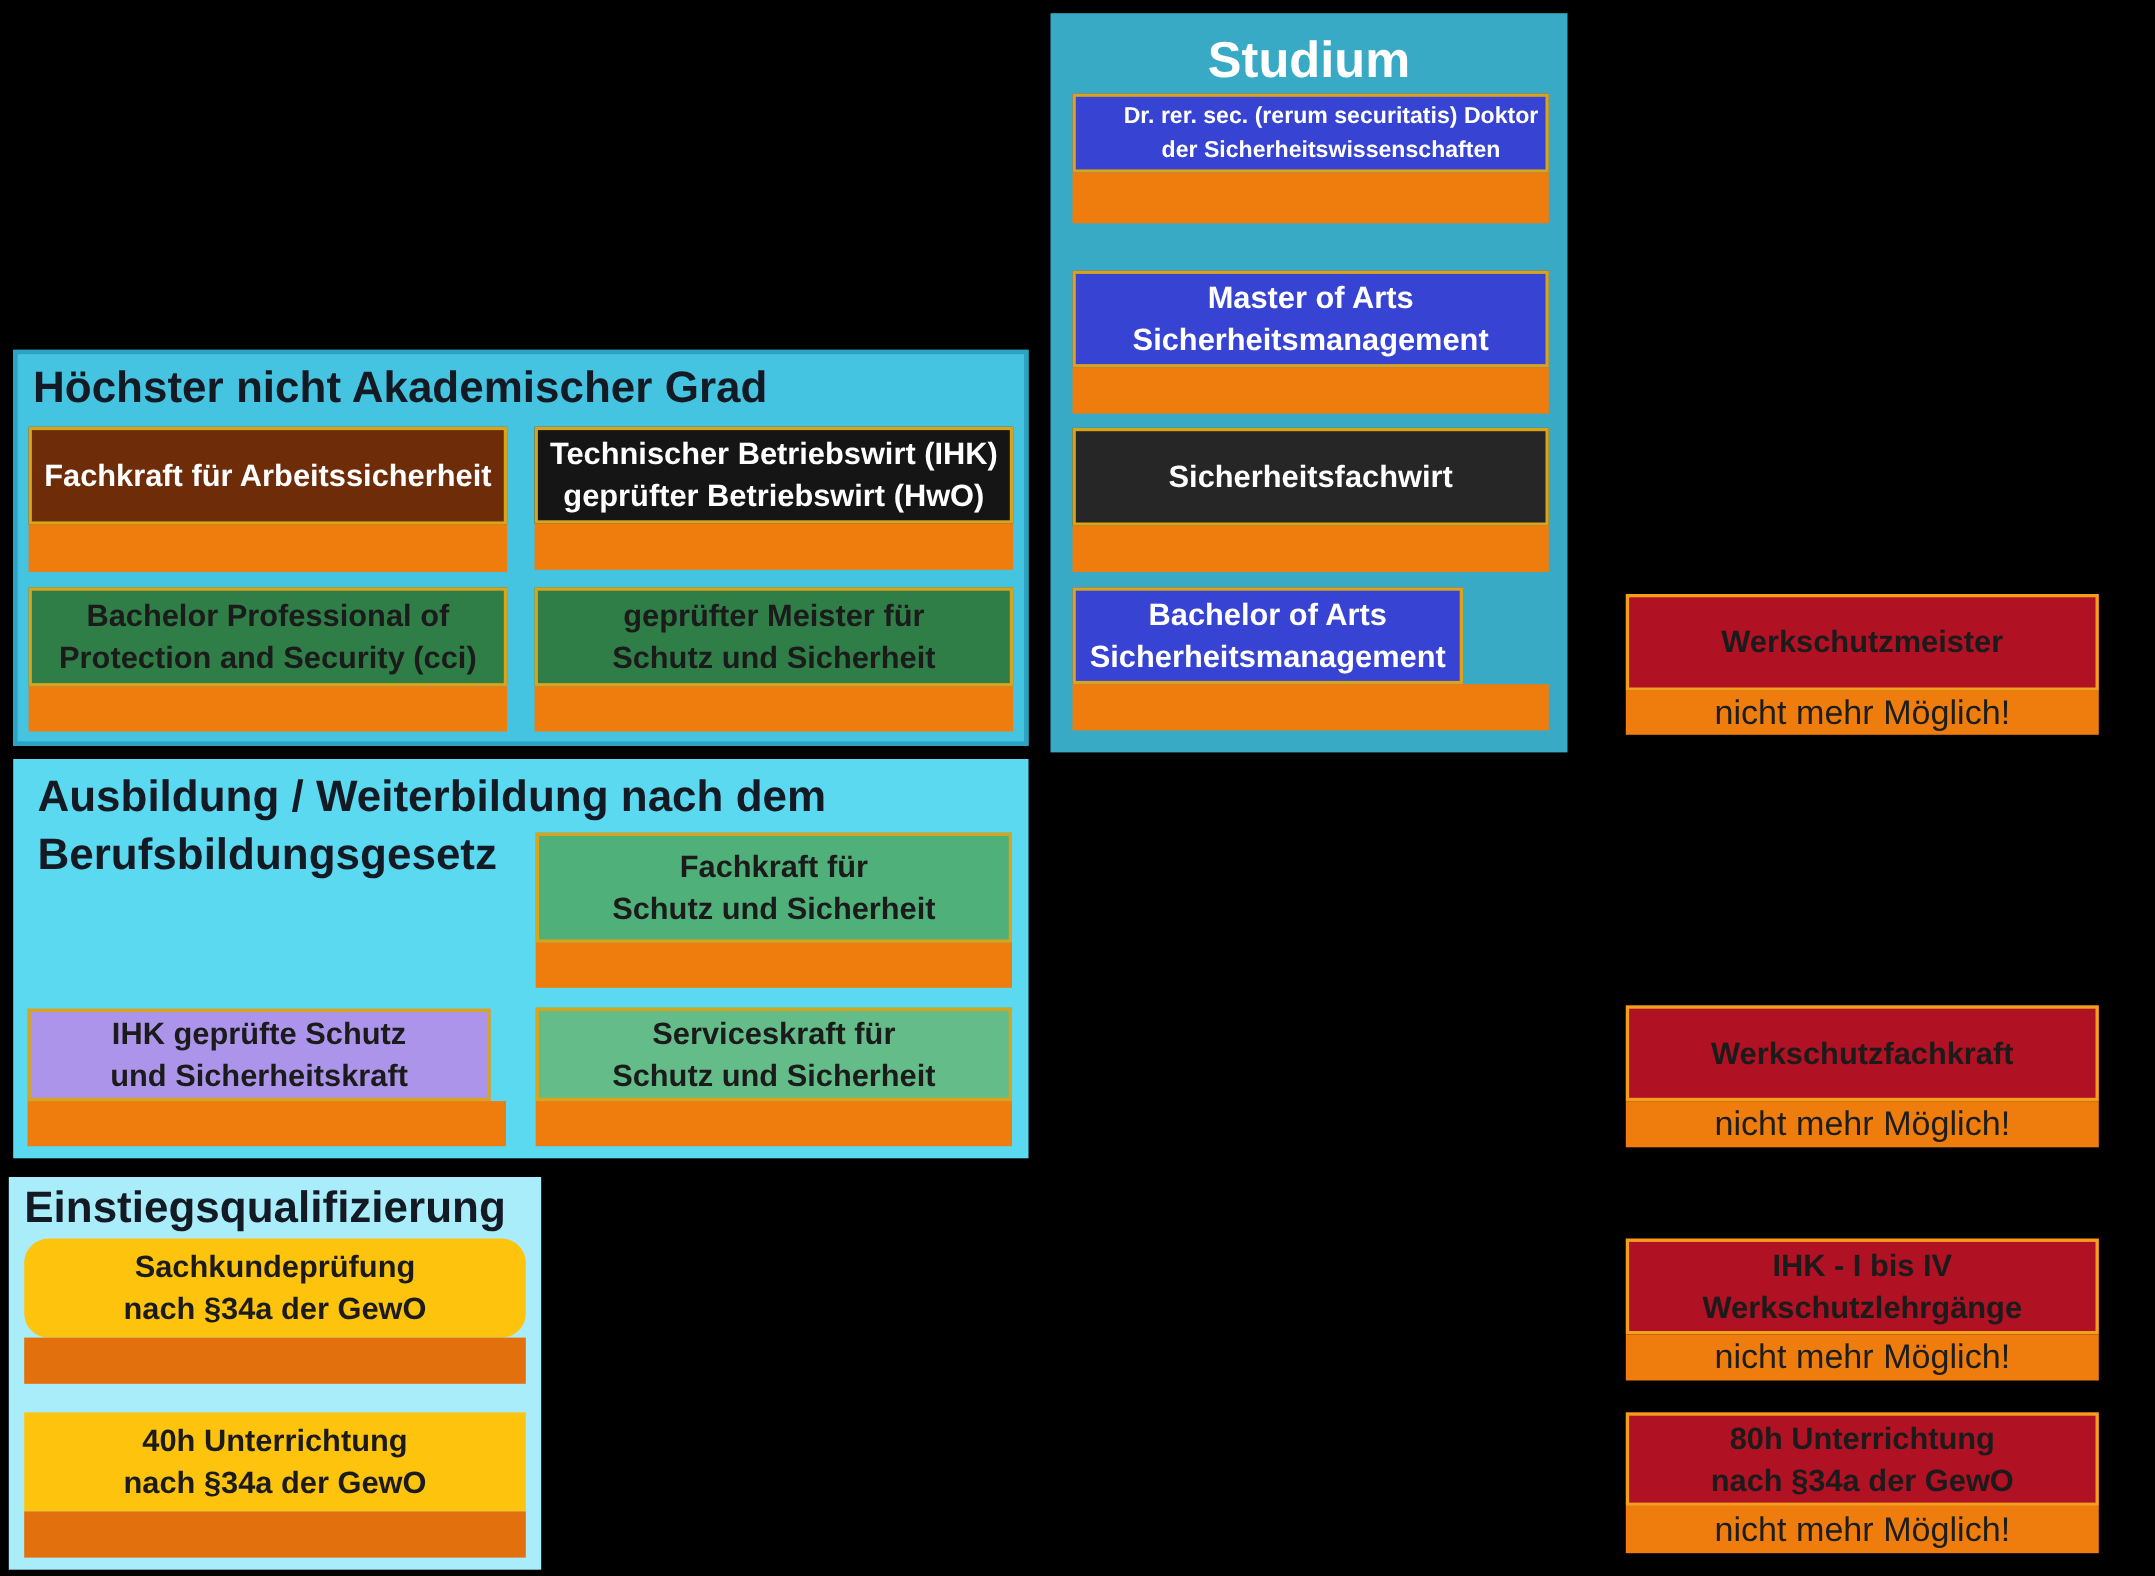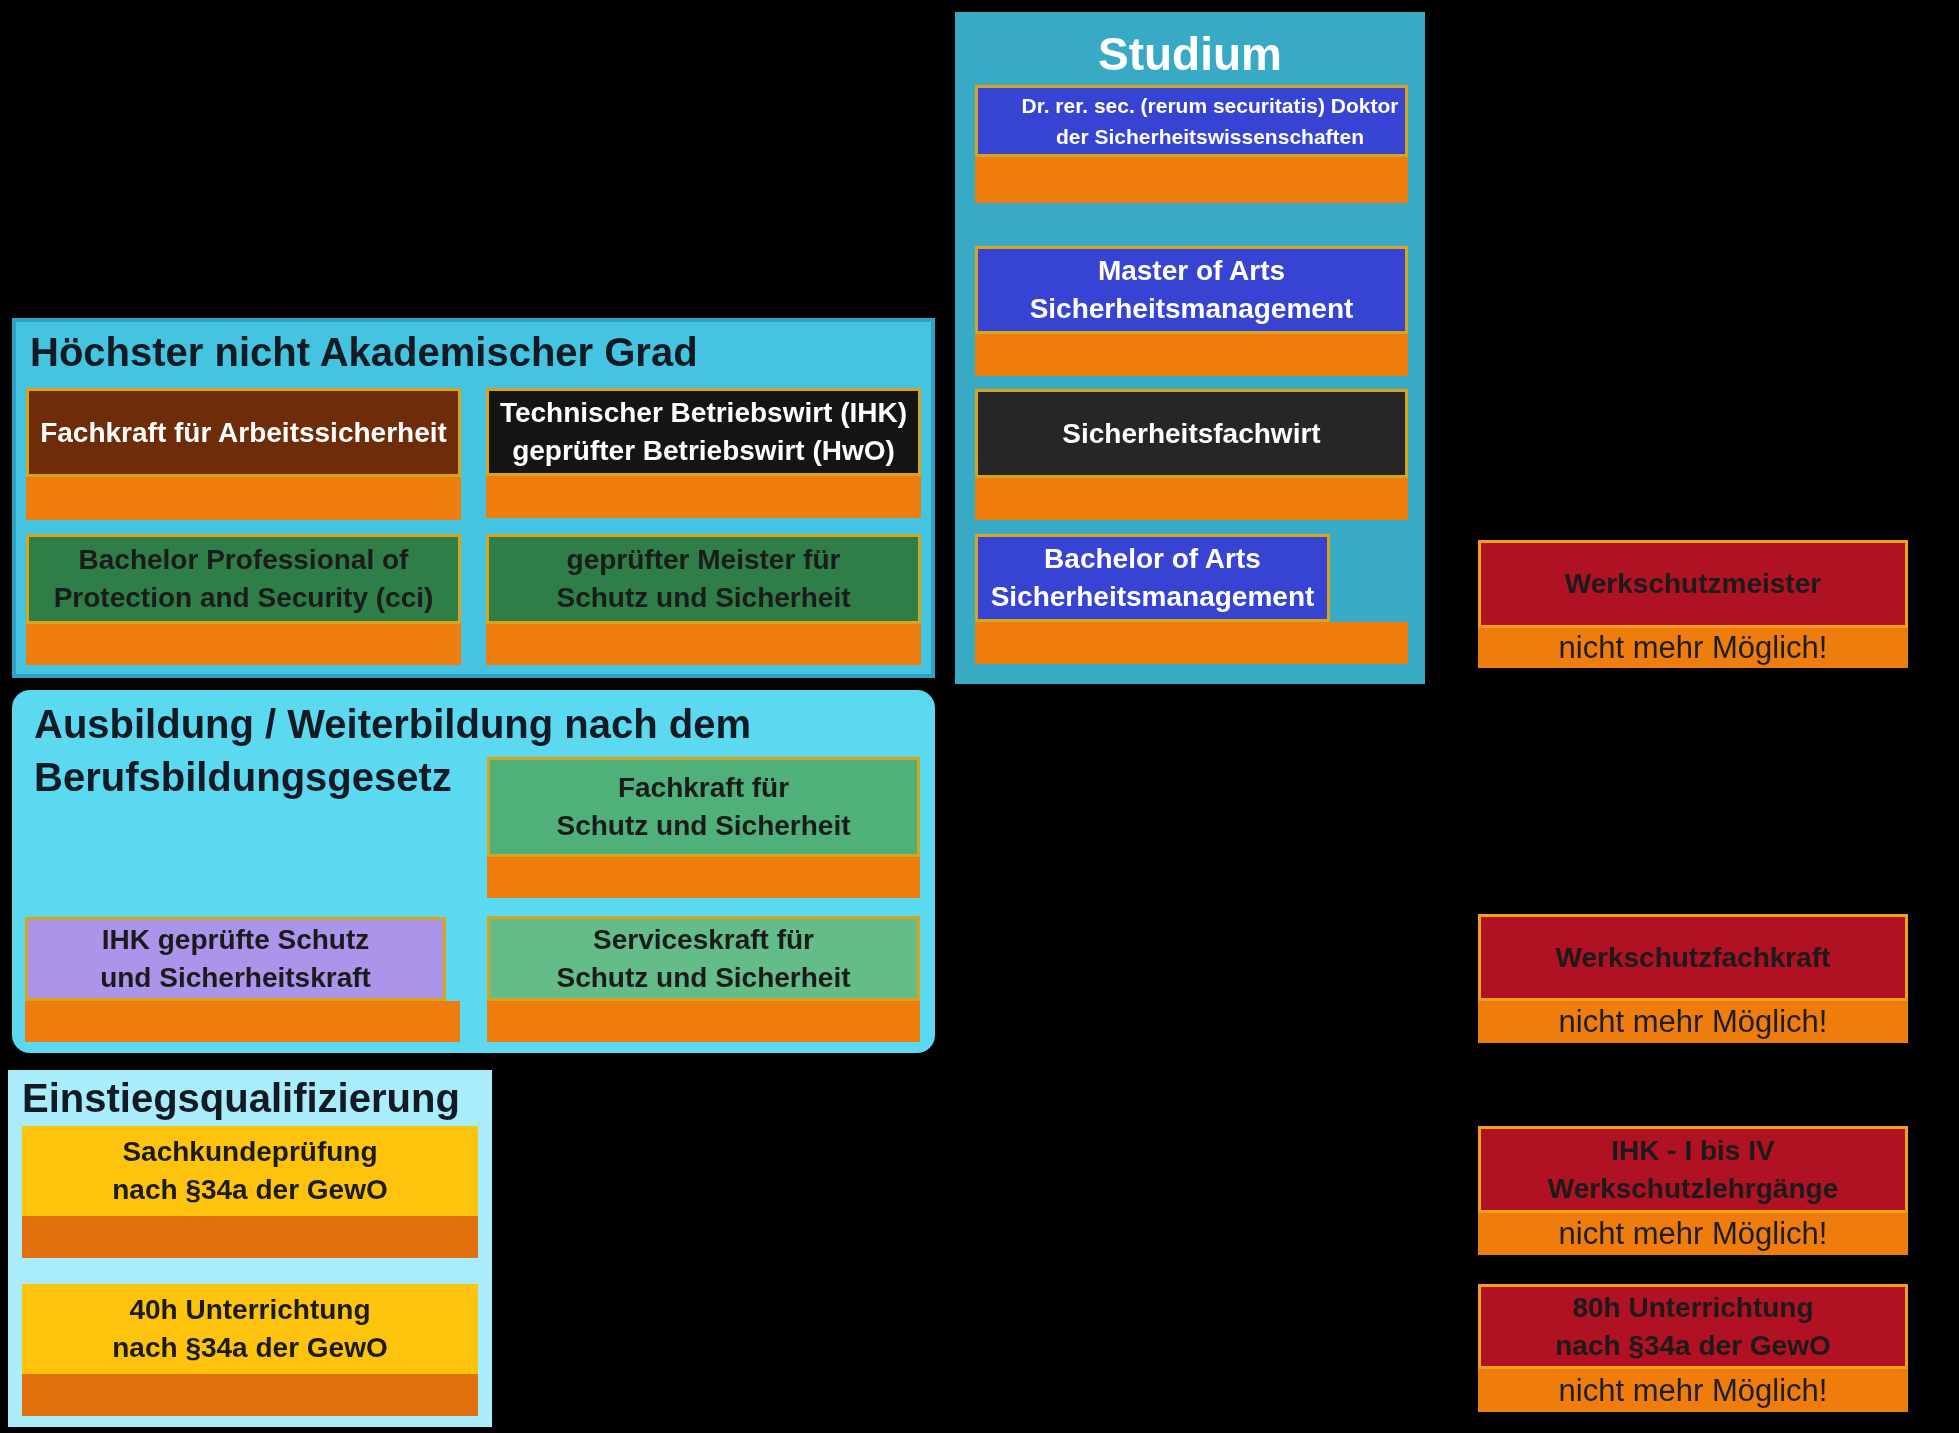--- a/index.html
+++ b/index.html
@@ -90,21 +90,21 @@
       <div class="bar" style="width:435px;height:41px;"></div>
     </div>
 
     <div class="card" style="left:470px;top:212px;width:435px;">
       <div class="box dgreen" style="width:435px;height:90px;"><span>geprüfter Meister für
 Schutz und Sicherheit</span></div>
       <div class="bar" style="width:435px;height:41px;"></div>
     </div>
   </div>
 
-  <div class="panel" style="left:12px;top:690px;width:923px;height:363px;background:#5bd9f0;border-radius:18px;">
+  <div class="panel" style="left:12px;top:690px;width:923px;height:363px;background:#5bd9f0;">
     <div class="panel-title" style="top:8px;left:22px;">Ausbildung / Weiterbildung nach dem
 Berufsbildungsgesetz</div>
 
     <div class="card" style="left:475px;top:67px;width:433px;">
       <div class="box mgreen" style="width:433px;height:100px;"><span>Fachkraft für
 Schutz und Sicherheit</span></div>
       <div class="bar" style="width:433px;height:41px;"></div>
     </div>
 
     <div class="card" style="left:13px;top:227px;width:435px;">
@@ -117,21 +117,21 @@
       <div class="box lgreen" style="width:433px;height:85px;"><span>Serviceskraft für
 Schutz und Sicherheit</span></div>
       <div class="bar" style="width:433px;height:41px;"></div>
     </div>
   </div>
 
   <div class="panel" style="left:8px;top:1070px;width:484px;height:357px;background:#a9edfb;">
     <div class="panel-title" style="top:2px;left:14px;">Einstiegsqualifizierung</div>
 
     <div class="card" style="left:14px;top:56px;width:456px;">
-      <div class="box gold noborder" style="width:456px;height:90px;"><span>Sachkundeprüfung
+      <div class="box gold noborder" style="width:456px;height:90px;border-radius:22px;"><span>Sachkundeprüfung
 nach §34a der GewO</span></div>
       <div class="bar dark" style="width:456px;height:42px;"></div>
     </div>
 
     <div class="card" style="left:14px;top:214px;width:456px;">
       <div class="box gold noborder" style="width:456px;height:90px;"><span>40h Unterrichtung
 nach §34a der GewO</span></div>
       <div class="bar dark" style="width:456px;height:42px;"></div>
     </div>
   </div>

